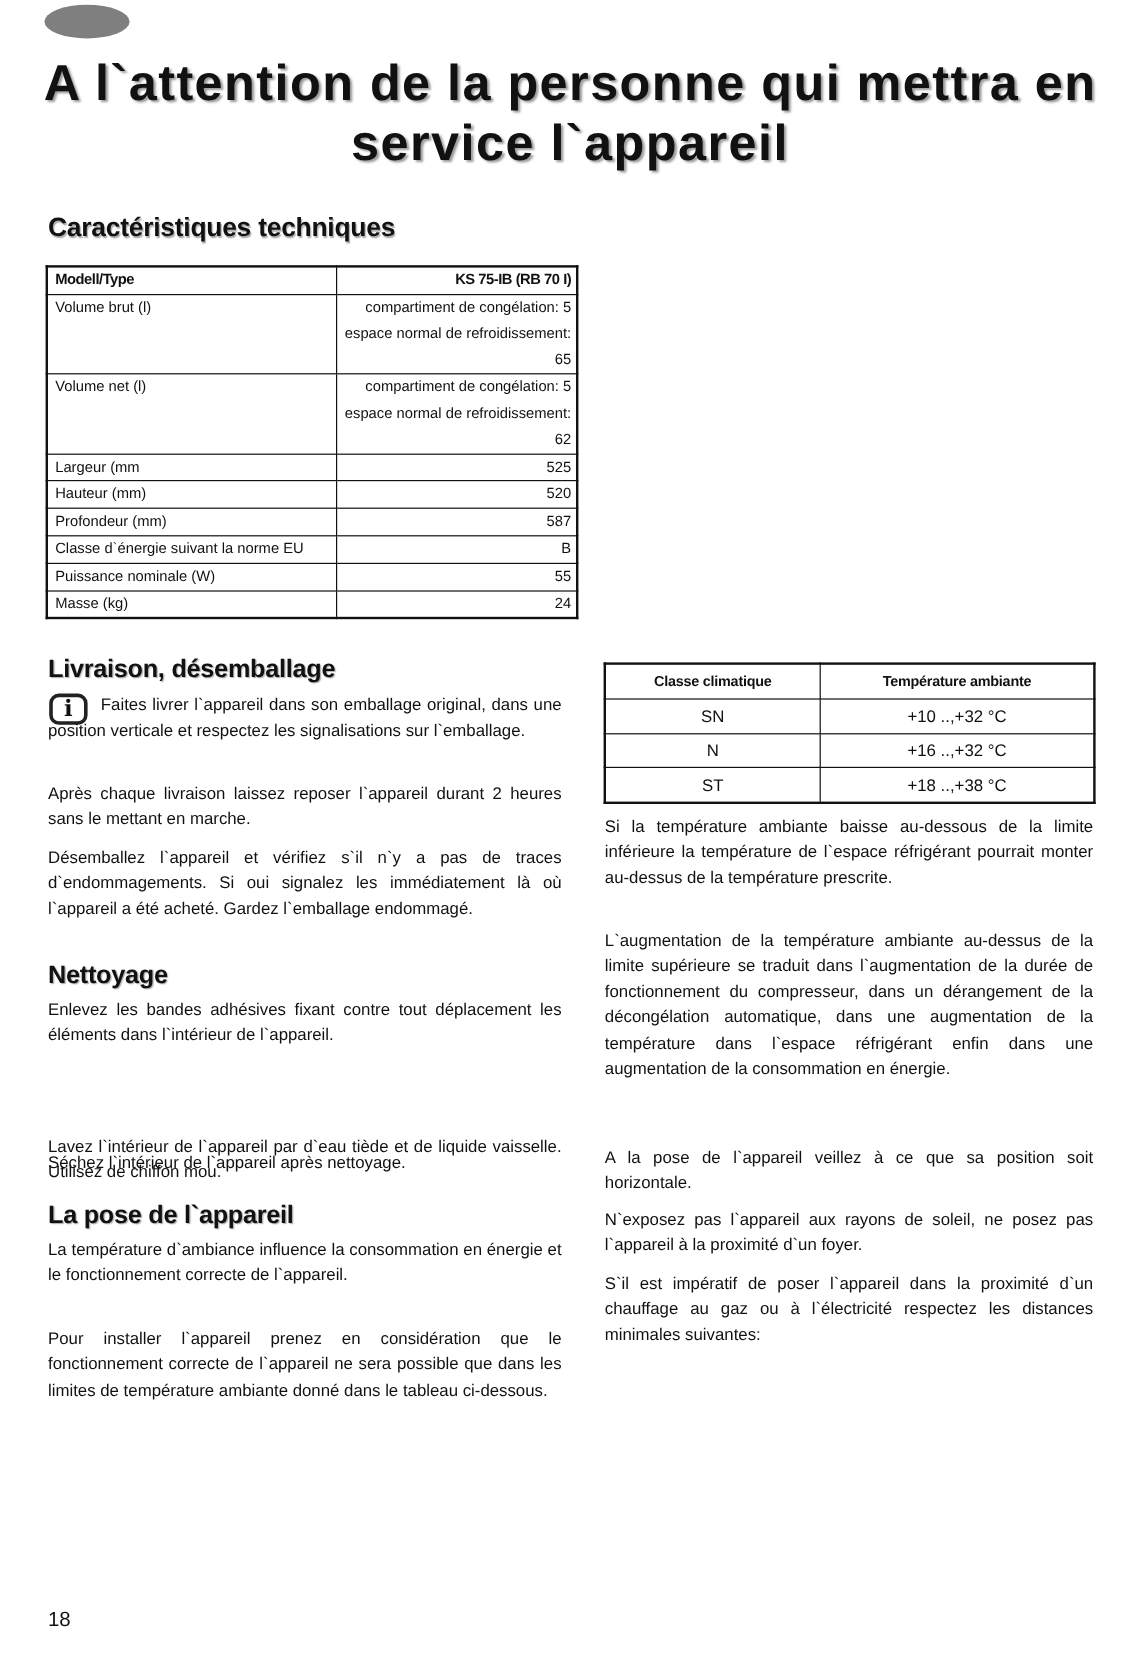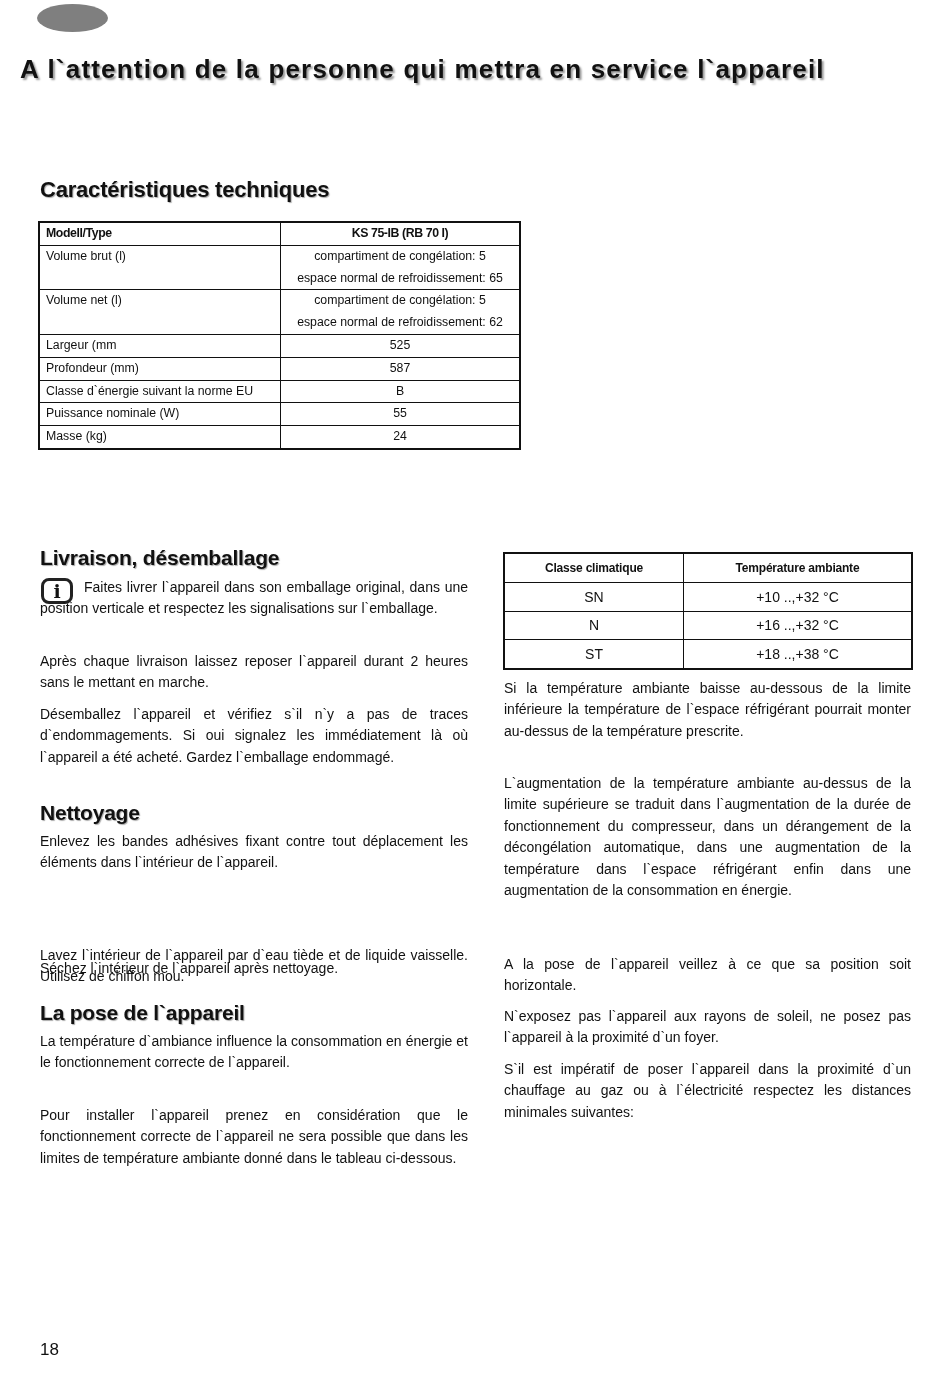--- a/index.html
+++ b/index.html
@@ -6,40 +6,40 @@
   body {
     width: 950px; height: 1386px; position: relative; overflow: hidden;
     font-family: "Liberation Sans", sans-serif; color: #111;
   }
   .tab-oval {
     position: absolute; left: 37px; top: 4px; width: 71px; height: 28px;
     background: #7f7f7f; border-radius: 50%;
   }
   .main-title {
     position: absolute; left: 20px; top: 44px; width: 910px;
-    font-weight: bold; font-size: 26px; line-height: 50px;
+    text-align: center; font-weight: bold; font-size: 42px; line-height: 50px;
     letter-spacing: 1.2px; color: #111;
     text-shadow: 2px 2px 2px #9a9a9a;
   }
   .section-h {
     position: absolute; font-weight: bold; font-size: 22px; color: #111;
     text-shadow: 1px 1px 1px #aaa; letter-spacing: -0.2px;
   }
   .h-small { font-size: 21px; }
   
   table.tech {
-    position: absolute; left: 38px; top: 221px; width: 483px;
+    position: absolute; left: 38px; top: 221px; width: 444px;
     border-collapse: collapse; border: 2px solid #111;
     font-size: 12.3px; color: #111;
   }
   table.tech td {
     border: 1px solid #111; padding: 0 6px; vertical-align: top; line-height: 21.8px;
   }
   table.tech td.c1 { width: 228px; text-align: left; }
-  table.tech td.c2 { text-align: center; padding: 0 4px; }
+  table.tech td.c2 { text-align: right; padding: 0 4px; }
   table.tech tr.hdr td { font-weight: bold; letter-spacing: -0.4px; }
   .sub-right { text-align: right; display: block; }
   
   table.clim {
     position: absolute; left: 503px; top: 552px; width: 410px;
     border-collapse: collapse; border: 2px solid #111; font-size: 14px;
   }
   table.clim td { border: 1px solid #111; text-align: center; height: 27.5px; padding: 0; }
   table.clim tr.hdr td { font-weight: bold; font-size: 12px; height: 28px; letter-spacing: -0.2px; }
   table.clim td.cc1 { width: 178px; }
@@ -83,20 +83,24 @@
   <tr>
     <td class="c1">Volume net (l)</td>
     <td class="c2">
       <div>compartiment de congélation: 5</div>
       <div>espace normal de refroidissement: 62</div>
     </td>
   </tr>
   <tr>
     <td class="c1">Largeur (mm</td>
     <td class="c2">525</td>
+  </tr>
+  <tr>
+    <td class="c1">Hauteur (mm)</td>
+    <td class="c2">520</td>
   </tr>
   <tr>
     <td class="c1">Profondeur (mm)</td>
     <td class="c2">587</td>
   </tr>
   <tr>
     <td class="c1">Classe d`énergie suivant la norme EU</td>
     <td class="c2">B</td>
   </tr>
   <tr>

